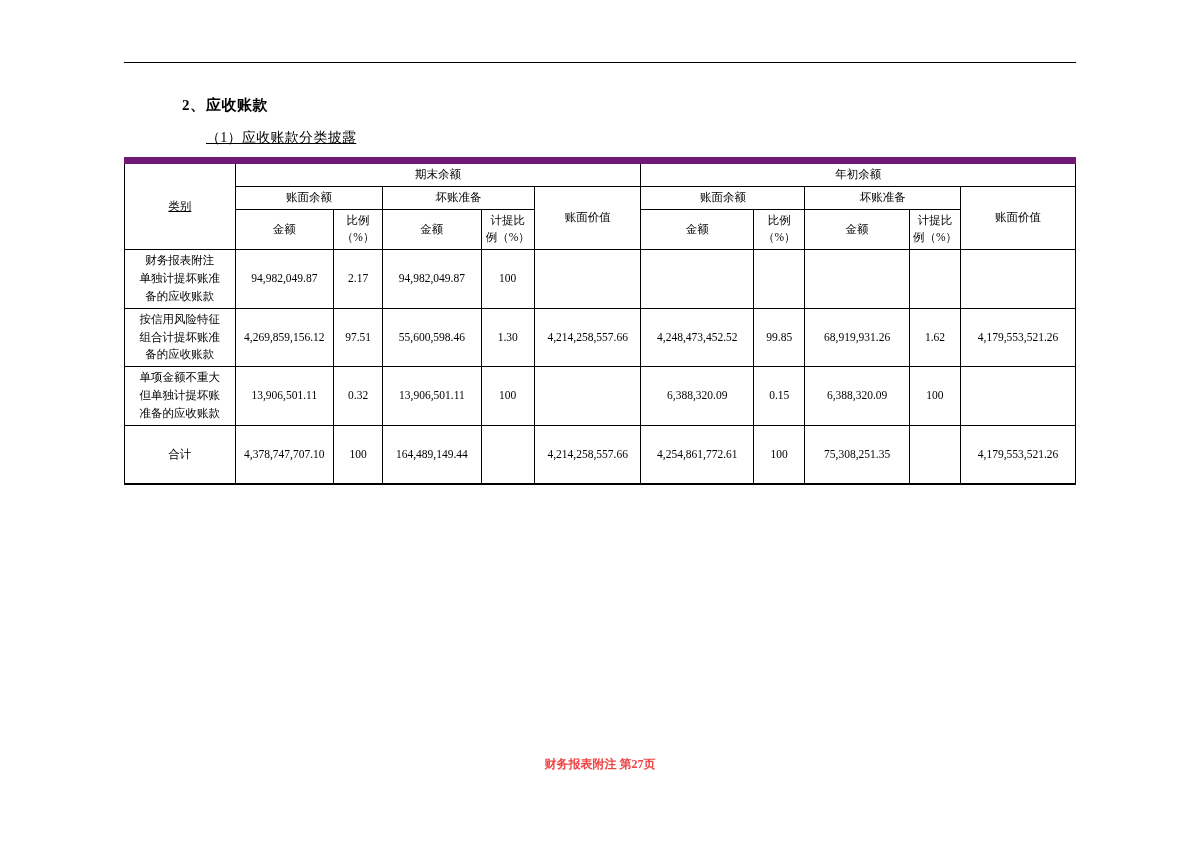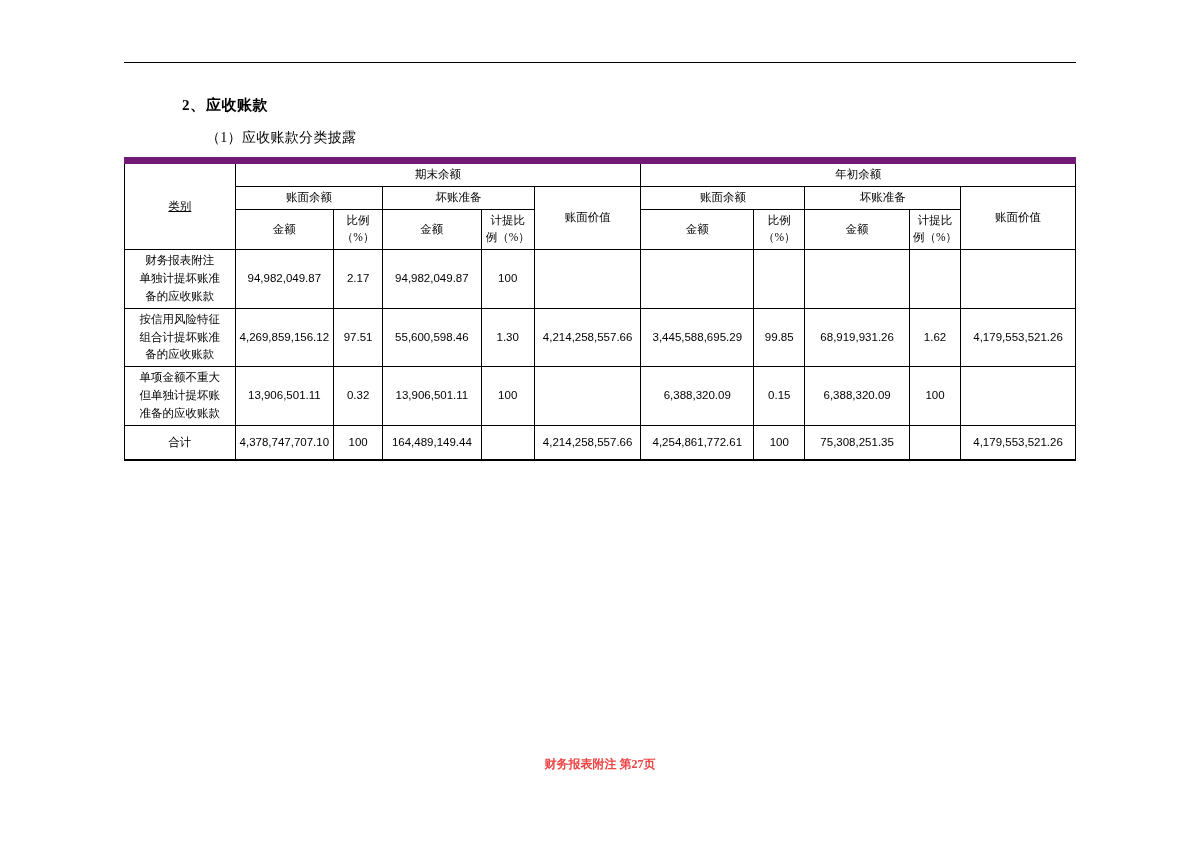--- a/index.html
+++ b/index.html
@@ -45,20 +45,21 @@
     position: absolute;
     left: 58px;
     top: 0;
   }
   .subheading {
     font-size: 14px;
     color: #000;
     margin: 0 0 10px 0;
     padding-left: 82px;
     letter-spacing: 0.3px;
+    text-decoration: underline;
   }
   table.disclosure {
     border-collapse: collapse;
     width: 952px;
     table-layout: fixed;
     font-size: 11.5px;
     color: #000;
   }
   table.disclosure td {
     border: 1px solid #000;
@@ -66,33 +67,33 @@
     vertical-align: middle;
     padding: 2px 3px;
     line-height: 1.55;
   }
   tr.row-head-top td {
     border-top: 7px solid #701a75;
   }
   tr.total-row td {
     border-top: 1.6px solid #000;
     border-bottom: 2px solid #000;
-    padding: 8px 3px;
+    padding: 20px 3px;
   }
   td.label-cell {
     text-align: left;
     padding-left: 10px;
     line-height: 1.75;
   }
   td.category-head {
     text-align: center;
     text-decoration: underline;
   }
   td.num {
-    font-family: Liberation Sans, sans-serif;
+    font-family: Liberation Serif, serif;
   }
   td.blank { }
   .footer {
     position: absolute;
     left: 0;
     top: 756px;
     width: 1200px;
     text-align: center;
     font-size: 12px;
     font-weight: bold;
@@ -189,21 +190,21 @@
           <td class="label-cell">
             <div>按信用风险特征</div>
             <div>组合计提坏账准</div>
             <div>备的应收账款</div>
           </td>
           <td class="num">4,269,859,156.12</td>
           <td class="num">97.51</td>
           <td class="num">55,600,598.46</td>
           <td class="num">1.30</td>
           <td class="num">4,214,258,557.66</td>
-          <td class="num">3,445,588,695.29</td>
+          <td class="num">4,248,473,452.52</td>
           <td class="num">99.85</td>
           <td class="num">68,919,931.26</td>
           <td class="num">1.62</td>
           <td class="num">4,179,553,521.26</td>
         </tr>
 
         <tr>
           <td class="label-cell">
             <div>单项金额不重大</div>
             <div>但单独计提坏账</div>

